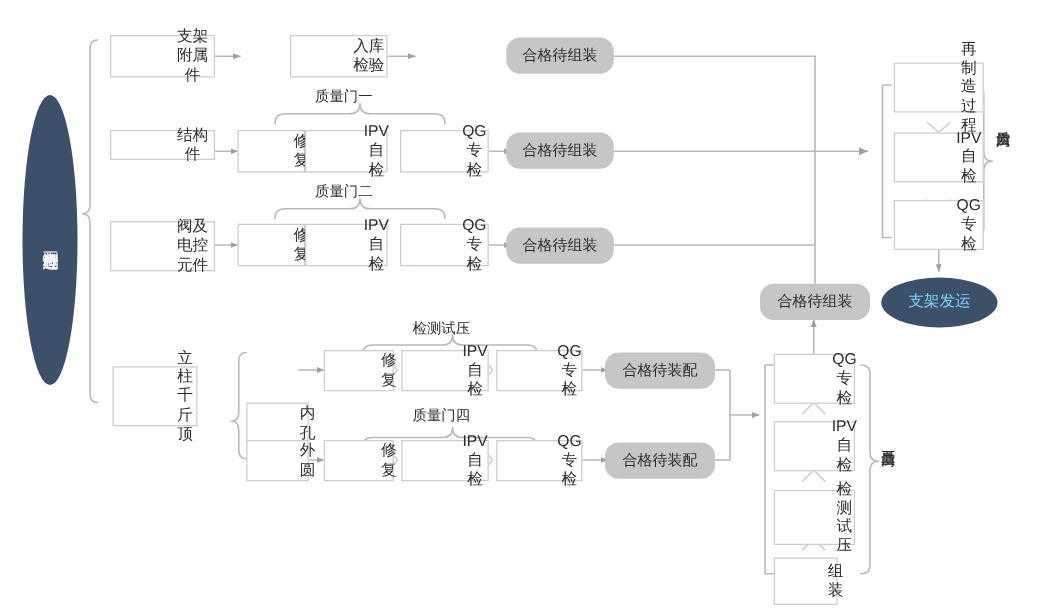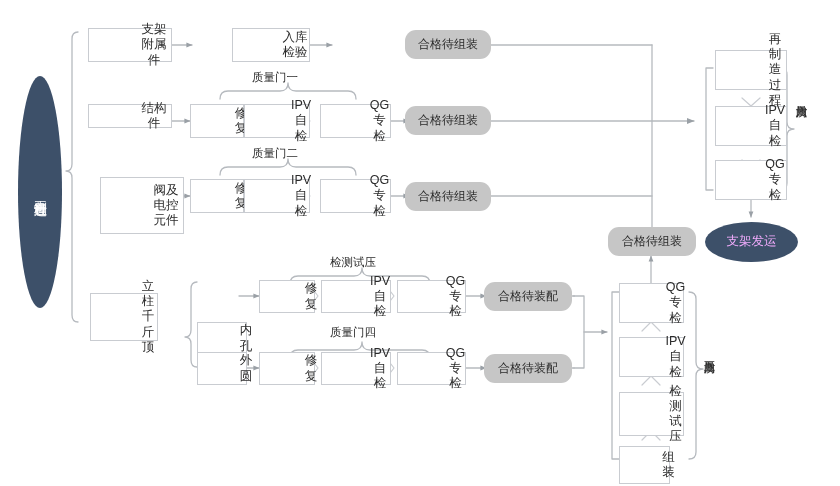--- a/index.html
+++ b/index.html
@@ -42,21 +42,21 @@
   .pill{
     background:#c6c6c6;
     border-radius:11px;
     font-size:12px;
     color:#2b2b2b;
   }
   
   .ellipse{
     background:#3d5069;
     border-radius:50%;
-    color:#f0abfc;
+    color:#7dd3fc;
     font-size:12.5px;
   }
   
   .ellipse-tall{
     background:#3d5069;
     border-radius:50%;
     color:#ffffff;
     font-size:13px;
     writing-mode:vertical-rl;
     text-orientation:upright;
@@ -183,21 +183,21 @@
   <div class="node pill" style="left:405px;top:30px;width:86px;height:29px;">合格待组装</div>
 
   <div class="gate-label" style="left:252px;top:70px;">质量门一</div>
   <div class="node box" style="left:88px;top:104px;width:84px;height:24px;">结构件</div>
   <div class="node box" style="left:190px;top:104px;width:54px;height:34px;">修复</div>
   <div class="node box" style="left:244px;top:104px;width:66px;height:34px;">IPV自检</div>
   <div class="node box" style="left:320px;top:104px;width:71px;height:34px;">QG专检</div>
   <div class="node pill" style="left:405px;top:106px;width:86px;height:29px;">合格待组装</div>
 
   <div class="gate-label" style="left:252px;top:146px;">质量门二</div>
-  <div class="node box" style="left:100px;top:177px;width:84px;height:57px;">阀及电控
+  <div class="node box" style="left:88px;top:177px;width:84px;height:40px;">阀及电控
 元件</div>
   <div class="node box" style="left:190px;top:179px;width:54px;height:34px;">修复</div>
   <div class="node box" style="left:244px;top:179px;width:66px;height:34px;">IPV自检</div>
   <div class="node box" style="left:320px;top:179px;width:71px;height:34px;">QG专检</div>
   <div class="node pill" style="left:405px;top:182px;width:86px;height:29px;">合格待组装</div>
 
   <div class="node box" style="left:90px;top:293px;width:68px;height:48px;">立柱千斤顶</div>
 
   <div class="gate-label" style="left:330px;top:255px;">检测试压</div>
   <div class="node box" style="left:197px;top:280px;width:42px;height:33px;margin-top:42px;">内孔</div>

